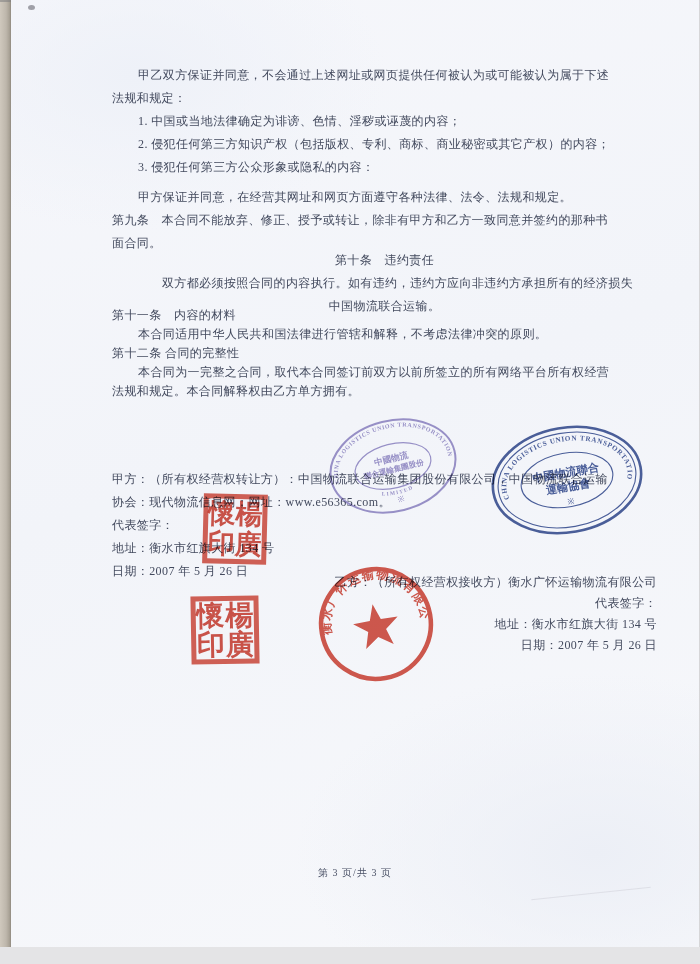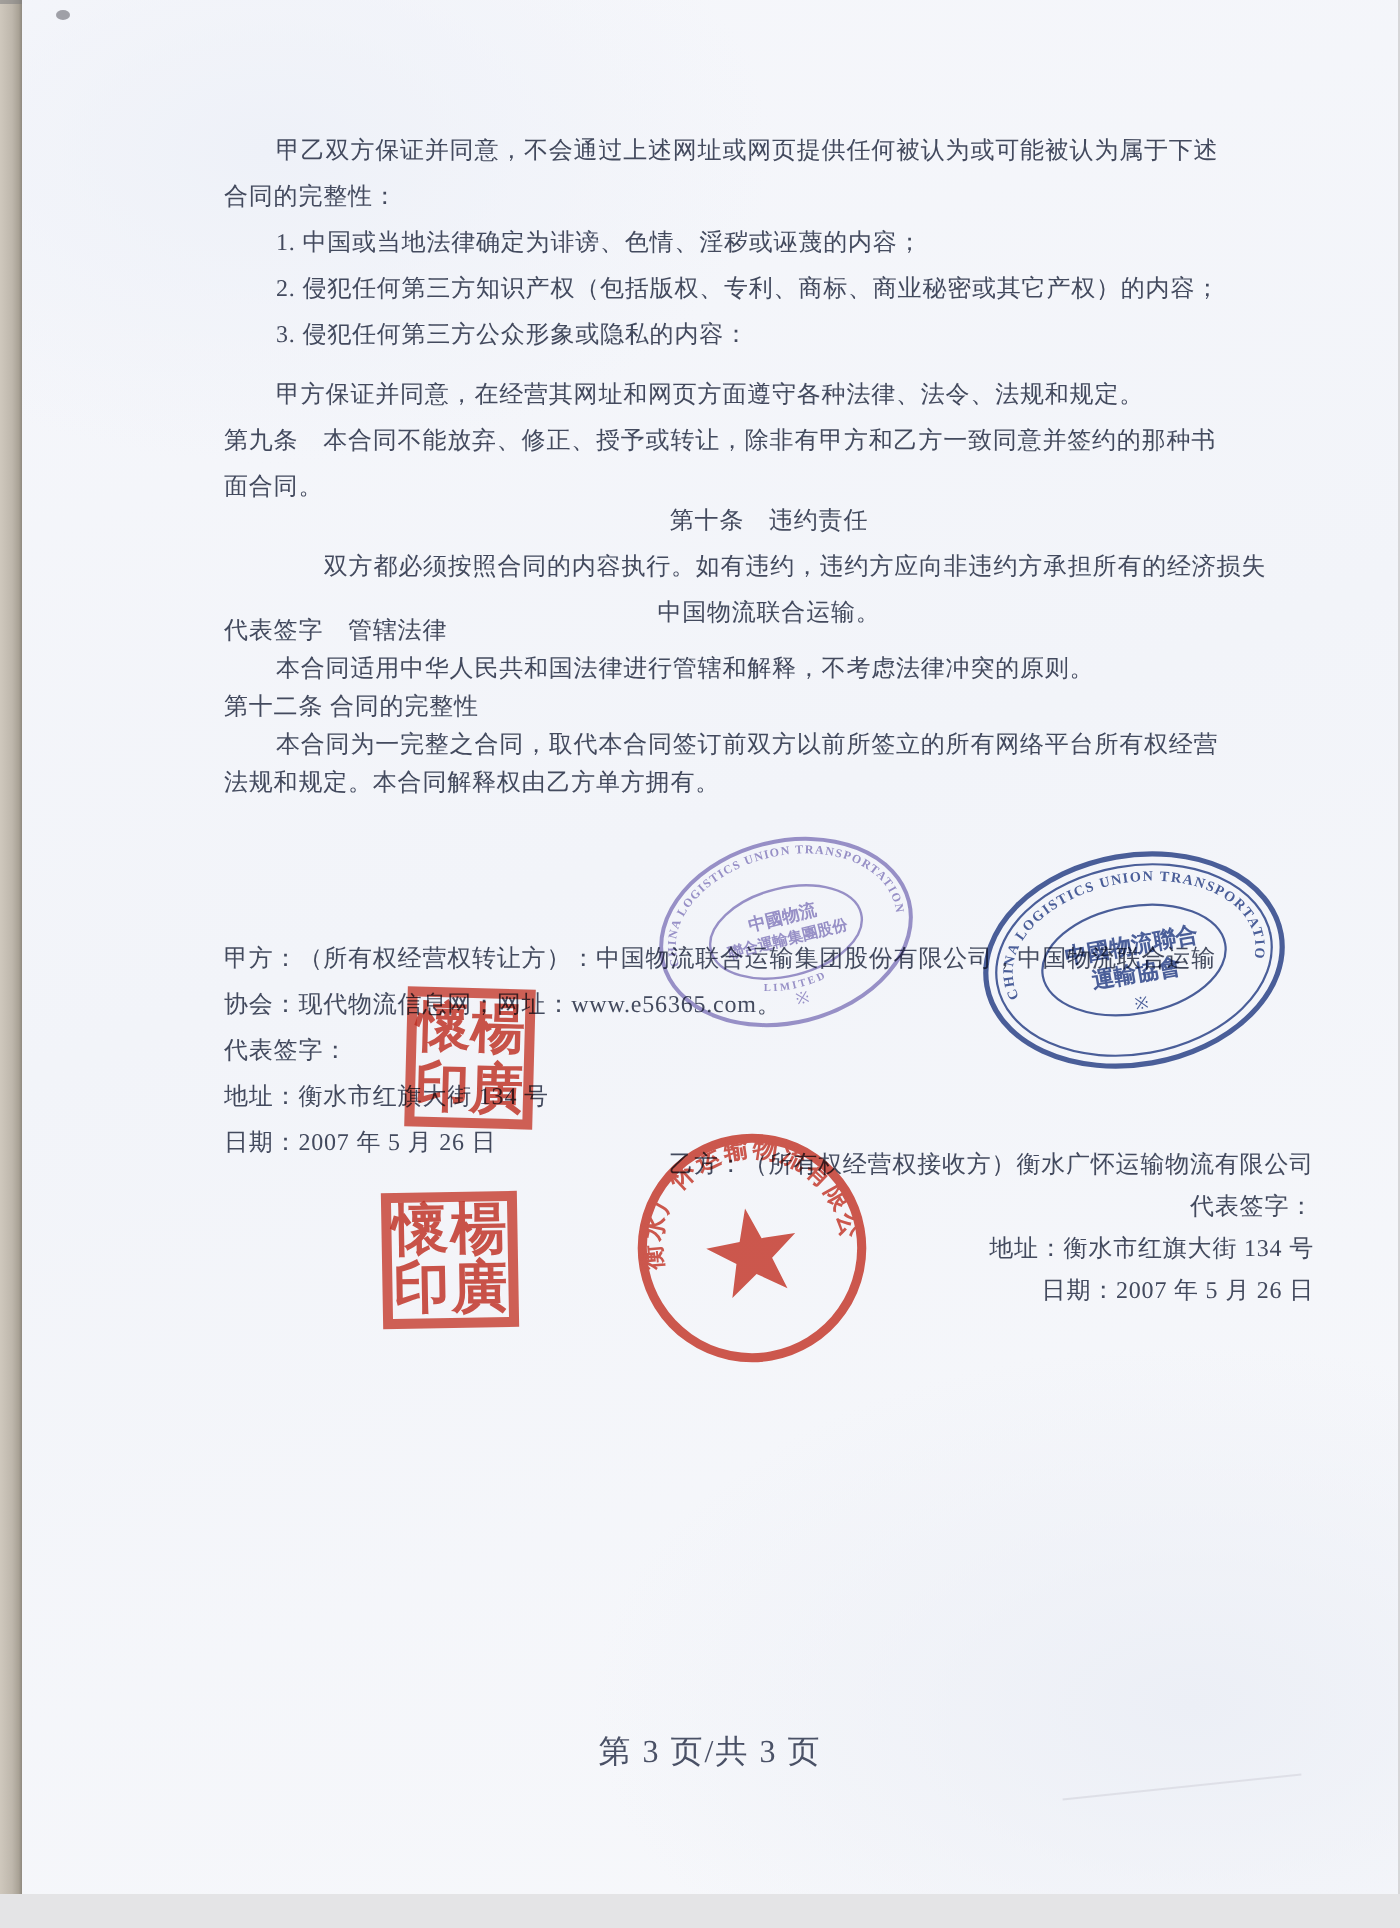--- a/index.html
+++ b/index.html
@@ -38,21 +38,21 @@
   
   .doc{color:#434a5e;font-size:12px;letter-spacing:.4px;}
   .tblock{position:absolute;left:101px;width:545px;}
   .tline{white-space:nowrap;overflow:hidden;}
   .lh23 .tline{line-height:23px;height:23px;}
   .lh21 .tline{line-height:21px;height:21px;}
   .lh19 .tline{line-height:19px;height:19px;}
   .indent{padding-left:26px;}
   .footer{
     position:absolute;left:0;right:0;top:866px;text-align:center;
-    color:#4a5166;font-size:16px;letter-spacing:1px;
+    color:#4a5166;font-size:10px;letter-spacing:1px;
   }
 
   
   .stamp{position:absolute;mix-blend-mode:multiply;}
   .seal-square{
     border:5px solid rgba(205,55,40,.78);
     display:grid;grid-template-columns:1fr 1fr;align-items:center;justify-items:center;
     color:rgba(200,48,34,.82);font-weight:bold;
     background:rgba(255,235,232,.06);
   }
@@ -69,40 +69,40 @@
 
 <div class="scan-edge"></div>
 <div class="scan-edge-top"></div>
 
 <div class="paper">
   <div class="smudge"></div>
   <div class="crease"></div>
 
   <div class="doc tblock lh23" style="top:64px;">
     <div class="tline indent">甲乙双方保证并同意，不会通过上述网址或网页提供任何被认为或可能被认为属于下述</div>
-    <div class="tline">合同的完整性：</div>
+    <div class="tline">法规和规定：</div>
     <div class="tline indent">1. 中国或当地法律确定为诽谤、色情、淫秽或诬蔑的内容；</div>
     <div class="tline indent">2. 侵犯任何第三方知识产权（包括版权、专利、商标、商业秘密或其它产权）的内容；</div>
     <div class="tline indent">3. 侵犯任何第三方公众形象或隐私的内容：</div>
   </div>
 
   <div class="doc tblock lh23" style="top:186px;">
     <div class="tline indent">甲方保证并同意，在经营其网址和网页方面遵守各种法律、法令、法规和规定。</div>
     <div class="tline">第九条　本合同不能放弃、修正、授予或转让，除非有甲方和乙方一致同意并签约的那种书</div>
     <div class="tline">面合同。</div>
   </div>
 
   <div class="doc tblock lh23" style="top:249px;text-align:center;">
     <div class="tline">第十条　违约责任</div>
     <div class="tline indent">双方都必须按照合同的内容执行。如有违约，违约方应向非违约方承担所有的经济损失</div>
     <div class="tline">中国物流联合运输。</div>
   </div>
 
   <div class="doc tblock lh19" style="top:306px;">
-    <div class="tline">代表签字　管辖法律</div>
+    <div class="tline">第十一条　内容的材料</div>
     <div class="tline indent">本合同适用中华人民共和国法律进行管辖和解释，不考虑法律冲突的原则。</div>
     <div class="tline">第十二条 合同的完整性</div>
     <div class="tline indent">本合同为一完整之合同，取代本合同签订前双方以前所签立的所有网络平台所有权经营</div>
     <div class="tline">法规和规定。本合同解释权由乙方单方拥有。</div>
   </div>
 
   <div class="doc tblock lh23" style="top:468px;">
     <div class="tline">甲方：（所有权经营权转让方）：中国物流联合运输集团股份有限公司，中国物流联合运输</div>
     <div class="tline">协会：现代物流信息网；网址：www.e56365.com。</div>
     <div class="tline">代表签字：</div>

